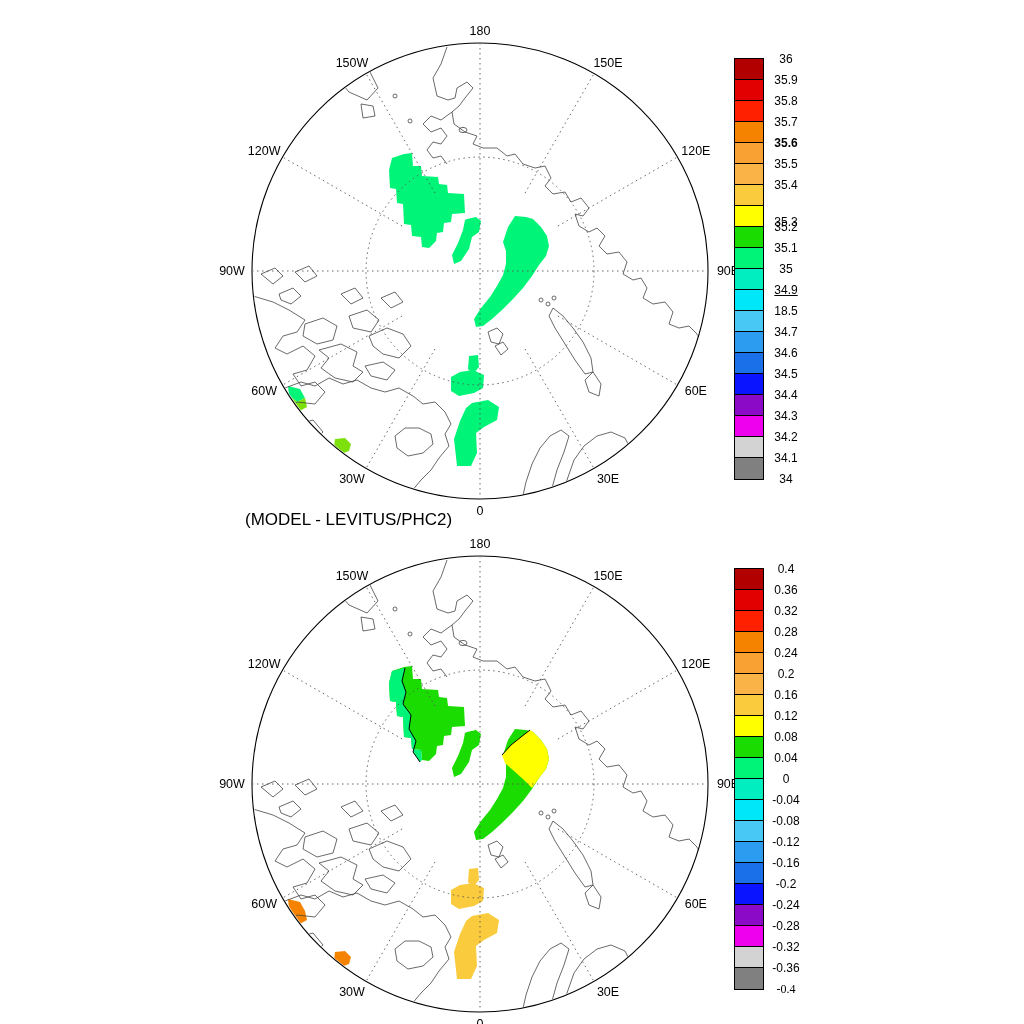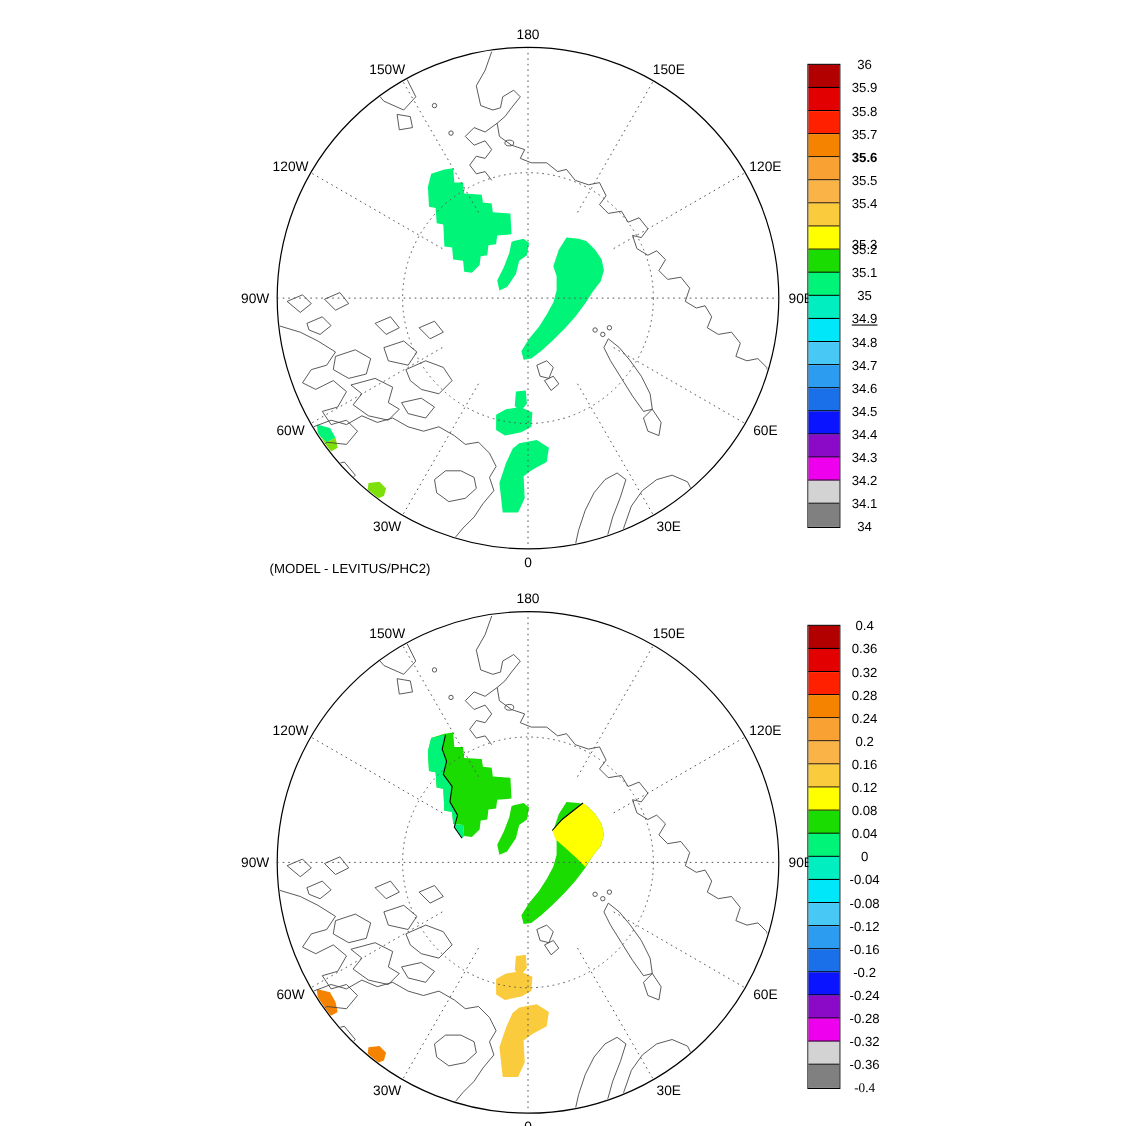--- a/index.html
+++ b/index.html
@@ -1,20 +1,20 @@
 <!DOCTYPE html>
 <html><head>
 <meta charset="utf-8">
 <style>
   html,body{margin:0;padding:0;background:#ffffff;}
   .page{position:relative;width:1024px;height:1024px;background:#fff;
         font-family:"Liberation Sans", sans-serif;color:#000;overflow:hidden;}
   .title{position:absolute;left:106px;top:13px;width:820px;text-align:center;
          font-size:13.5px;letter-spacing:.2px;}
-  .subtitle{position:absolute;left:245px;top:510px;font-size:12px;}
+  .subtitle{position:absolute;left:245px;top:510px;font-size:17px;}
   svg.mapsvg{position:absolute;overflow:visible;}
   .lonlab{font-size:12.5px;fill:#000;text-anchor:middle;
           font-family:"Liberation Sans",sans-serif;}
   .coast{fill:none;stroke:#444;stroke-width:0.8;stroke-linejoin:round;}
   .grat{fill:none;stroke:#555;stroke-width:0.9;stroke-dasharray:1.5 3.5;}
   .ring{fill:none;stroke:#000;stroke-width:1.1;}
   .contour{fill:none;stroke:#000;stroke-width:1;}
   .colorbar{position:absolute;width:110px;}
   .cb-cells{position:absolute;left:0;top:0;width:28px;border:1px solid #000;}
   .cb-cell{height:21px;box-sizing:border-box;border-bottom:1px solid #000;}
@@ -172,21 +172,21 @@
         <div class="cb-label" style="top: 35px;">35.8</div>
         <div class="cb-label" style="top: 56px;">35.7</div>
         <div class="cb-label" style="top: 77px; font-weight: bold;">35.6</div>
         <div class="cb-label" style="top: 98px;">35.5</div>
         <div class="cb-label" style="top: 119px;">35.4</div>
         <div class="cb-label" style="top: 156px;">35.3</div>
         <div class="cb-label" style="top: 161px;">35.2</div>
         <div class="cb-label" style="top: 182px;">35.1</div>
         <div class="cb-label" style="top: 203px;">35</div>
         <div class="cb-label" style="top: 224px; text-decoration: underline;">34.9</div>
-        <div class="cb-label" style="top: 245px;">34.8</div>
+        <div class="cb-label" style="top: 245px;">18.5</div>
         <div class="cb-label" style="top: 266px;">34.7</div>
         <div class="cb-label" style="top: 287px;">34.6</div>
         <div class="cb-label" style="top: 308px;">34.5</div>
         <div class="cb-label" style="top: 329px;">34.4</div>
         <div class="cb-label" style="top: 350px;">34.3</div>
         <div class="cb-label" style="top: 371px;">34.2</div>
         <div class="cb-label" style="top: 392px;">34.1</div>
         <div class="cb-label" style="top: 413px;">34</div>
       </div>
   </div>

